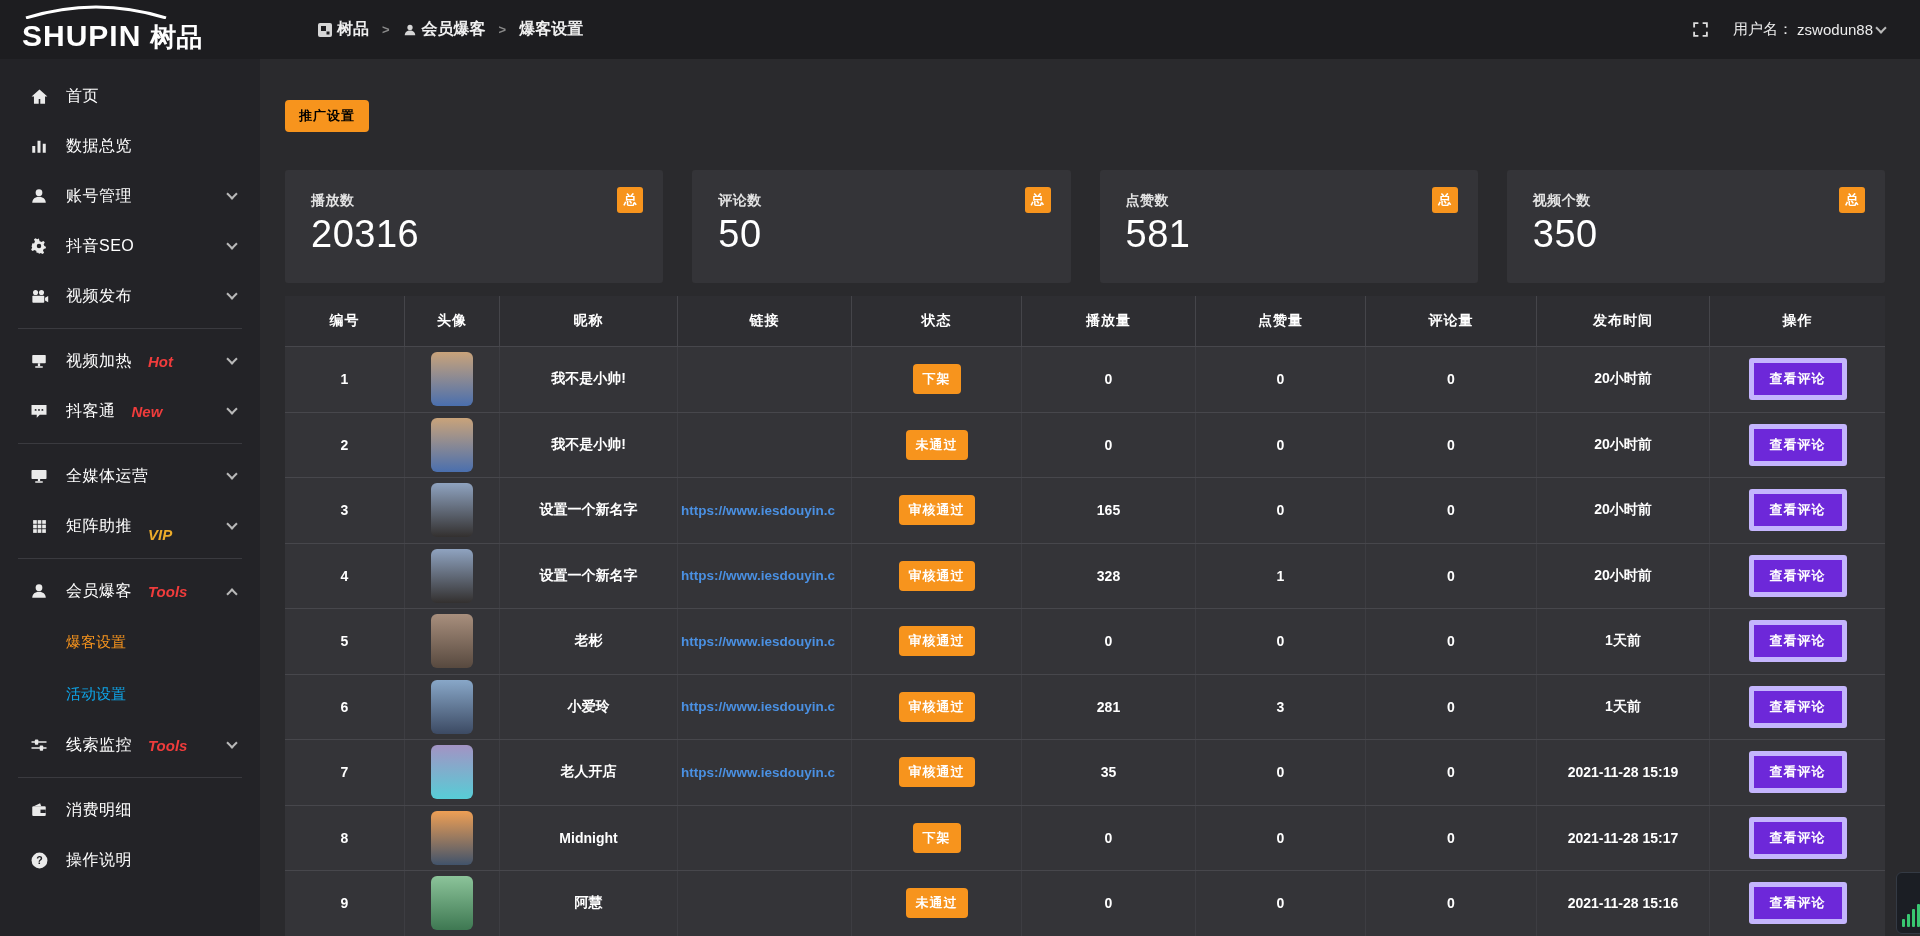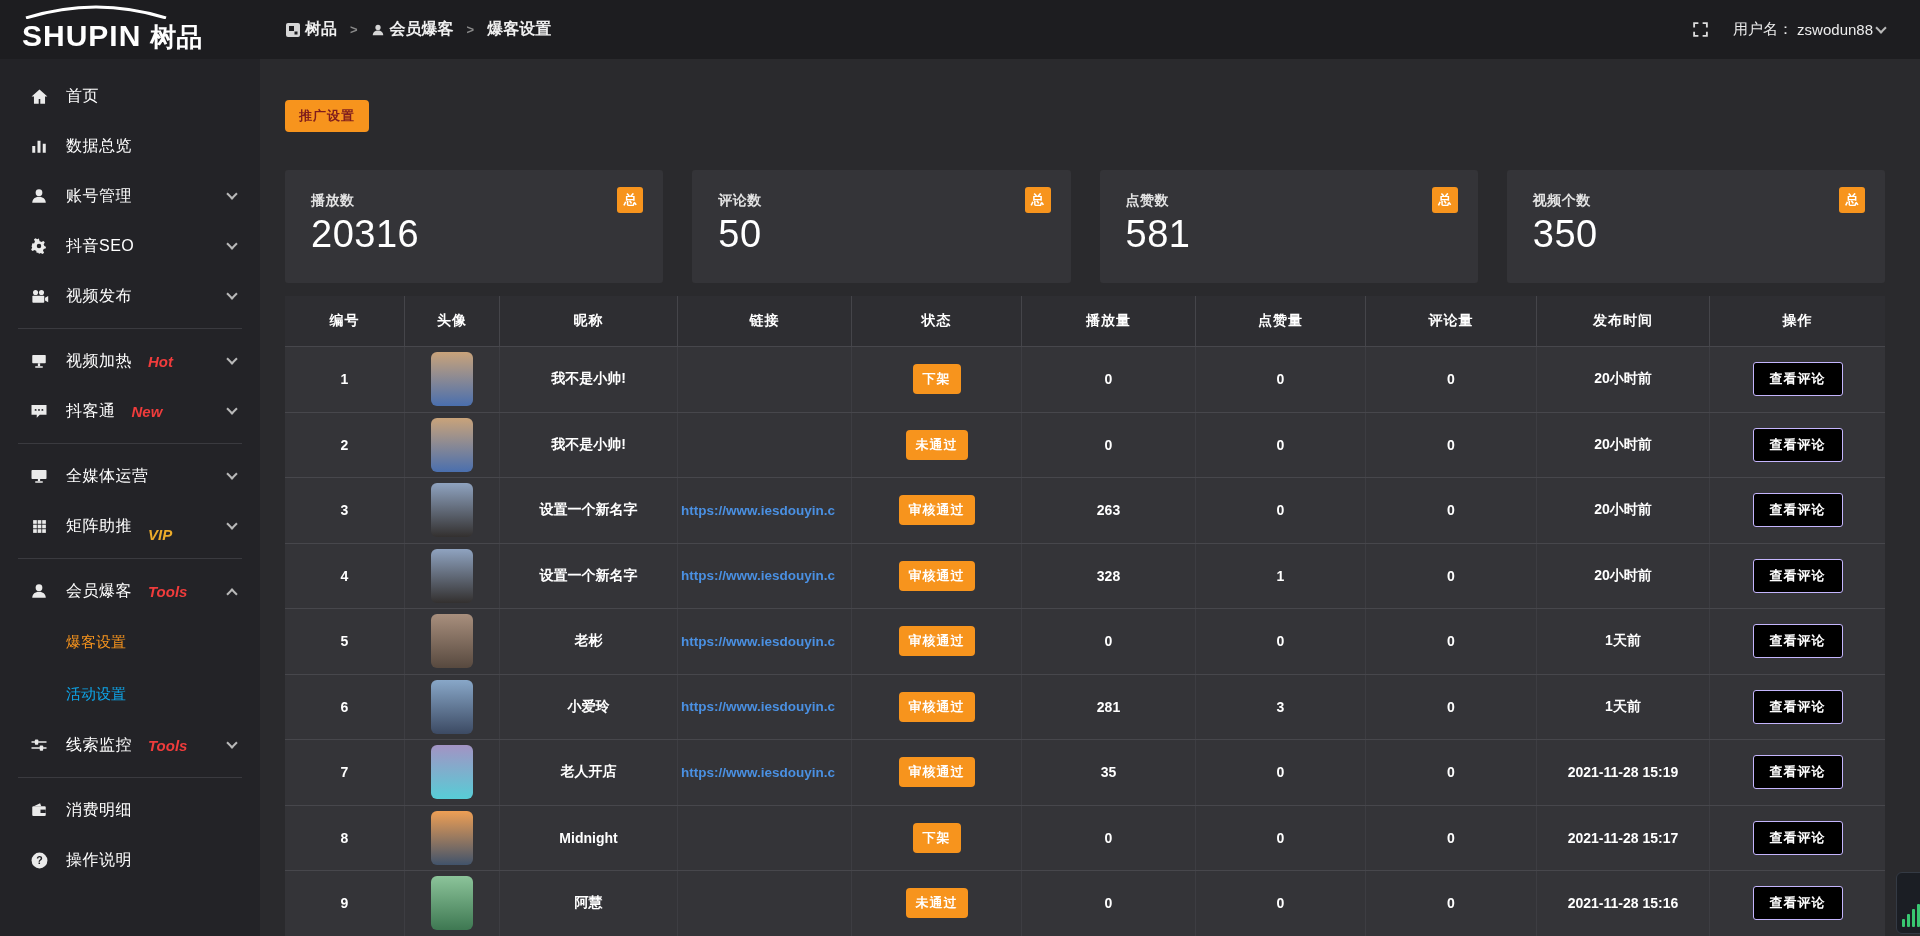--- a/index.html
+++ b/index.html
@@ -1,20 +1,20 @@
 <!DOCTYPE html>
 <html><head>
 <meta charset="utf-8">
 <style>
   * { margin:0; padding:0; box-sizing:border-box; }
   html,body { width:1920px; height:936px; overflow:hidden; background:#2a2a2d;
     font-family:"Liberation Sans","DejaVu Sans",sans-serif; position:relative; }
 
   
-  .topbar { height:59px; width:100%; background:#1d1d20; display:flex; align-items:center; }
+  .topbar { height:59px; width:100%; background:#1d1d20; display:flex; align-items:center;gap:32px; }
   .logo-area { width:260px; flex:0 0 260px; position:relative; padding-left:22px; display:flex; align-items:flex-end; height:100%; padding-bottom:8px; }
   .logo-arc { position:absolute; top:5px; left:20px; }
   .logo-en { font-size:30px; font-weight:700; color:#fff; letter-spacing:1px; line-height:1; }
   .logo-cn { font-size:26px; font-weight:700; color:#fff; margin-left:9px; line-height:1.05; }
   .breadcrumb { display:flex; align-items:center; margin-left:26px; font-size:16px; color:#f0f0f0; font-weight:600; }
   .bc-item { display:flex; align-items:center; gap:5px; cursor:pointer; }
   .bc-sep { color:#8a8a8a; font-size:13px; margin:0 13px; font-weight:700; }
   .topbar-spacer { flex:1; }
   .topbar-right { display:flex; align-items:center; gap:24px; padding-right:35px; color:#ececec; font-size:15px; }
   .user-chip { display:flex; align-items:center; gap:4px; cursor:pointer; }
@@ -29,21 +29,21 @@
   .sb-icon { width:22px; display:inline-flex; justify-content:center; }
   .sb-label { color:#ffffff; font-size:16px; margin-left:16px; letter-spacing:.5px; }
   .sb-tag { font-size:15px; font-style:italic; font-weight:700; margin-left:16px; }
   .sb-item .caret { margin-left:auto; }
   .sb-sub { height:52px; display:flex; align-items:center; padding-left:66px; color:#0ea5e9; font-size:15px; cursor:pointer; }
   .sb-sub.active { color:#f7941d; }
   .sb-div { height:1px; background:#3a3a3f; margin:7px 18px; }
 
   
   .content { flex:1; padding:41px 35px 0 25px; }
-  .promo-btn { background:#f7941d; color:#7f1d1d; border:none; border-radius:4px;
+  .promo-btn { background:#f7941d; color:#000000; border:none; border-radius:4px;
     font-size:13px; font-weight:700; padding:0 14px; height:32px; cursor:pointer;
     font-family:inherit; letter-spacing:1px; }
 
   .stats-row { display:flex; gap:29px; margin-top:38px; }
   .stat-card { flex:1; height:113px; background:#343438; border-radius:3px; position:relative; padding:22px 0 0 26px; }
   .stat-label { color:#e3e3e3; font-size:14px; font-weight:600; letter-spacing:.5px; }
   .stat-value { color:#ffffff; font-size:38px; margin-top:3px; letter-spacing:.5px; }
   .stat-badge { position:absolute; top:17px; right:20px; width:26px; height:26px; background:#f7941d;
     color:#fff; border-radius:3px; font-size:13px; font-weight:700; display:flex; align-items:center; justify-content:center; }
 
@@ -56,21 +56,21 @@
   .th:last-child { border-right:none; }
   .tbody .trow { border-top:1px solid #47474c; }
   .td { height:64.5px; display:flex; align-items:center; justify-content:center; color:#fff;
     font-size:14px; font-weight:700; border-right:1px solid #3d3d42; overflow:hidden; }
   .td:last-child { border-right:none; }
   .td.link-cell { justify-content:flex-start; padding-left:3px; white-space:nowrap; }
   .link { color:#4a90e2; font-size:13.5px; font-weight:600; cursor:pointer; }
   .avatar { width:42px; height:54px; border-radius:6px; }
   .status-badge { background:#f7941d; color:#fff; font-size:13px; font-weight:700;
     padding:6px 10px; border-radius:4px; letter-spacing:1px; }
-  .view-btn { background:#000000; border:1px solid #c4b5fd; color:#fff; font-size:13px; font-weight:700;
+  .view-btn { background:#6d28d9; border:5px solid #c4b5fd; color:#fff; font-size:13px; font-weight:700;
     padding:7px 16px; border-radius:3px; cursor:pointer; font-family:inherit; letter-spacing:1px; }
 
   
   .float-widget { position:absolute; left:1896px; top:872px; width:34px; height:62px;
     background:#1b1e24; border:1px solid #343a44; border-radius:6px; cursor:pointer;
     display:flex; align-items:flex-end; padding:0 0 6px 5px; gap:2px; }
   .float-widget i { display:block; width:3px; background:#39c771; border-radius:1px; }
 </style>
 </head>
 <body>
@@ -366,21 +366,21 @@
             <div class="td">
               <div class="avatar" style="background: linear-gradient(rgb(143, 163, 192), rgb(51, 48, 47));"></div>
             </div>
             <div class="td">设置一个新名字</div>
             <div class="td link-cell">
               <span class="link">https://www.iesdouyin.c</span>
             </div>
             <div class="td">
               <span class="status-badge">审核通过</span>
             </div>
-            <div class="td">263</div>
+            <div class="td">165</div>
             <div class="td">0</div>
             <div class="td">0</div>
             <div class="td">20小时前</div>
             <div class="td">
               <button class="view-btn">查看评论</button>
             </div>
           </div>
           <div class="trow">
             <div class="td">4</div>
             <div class="td">

